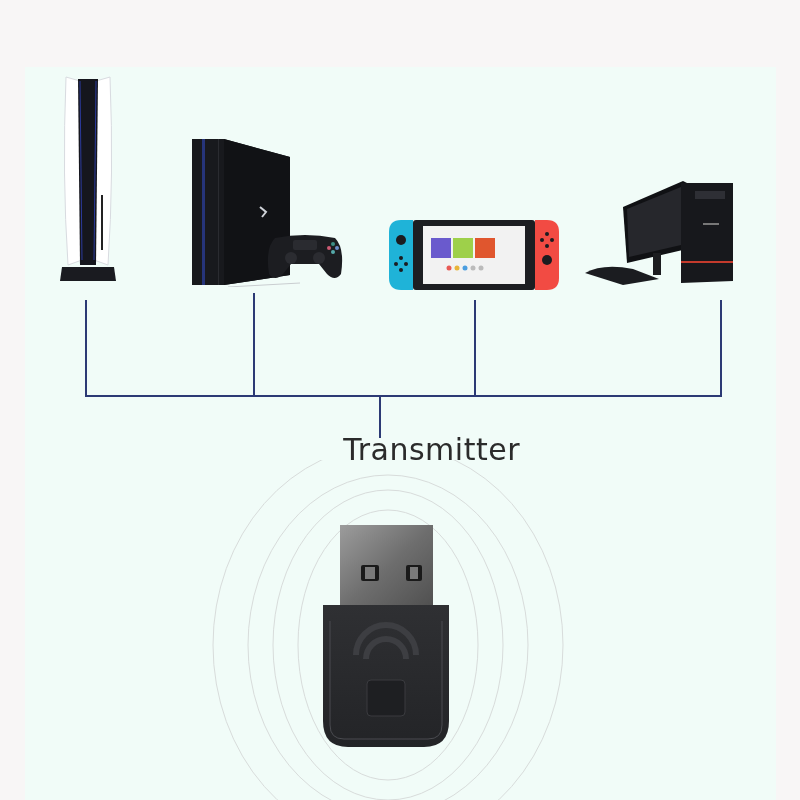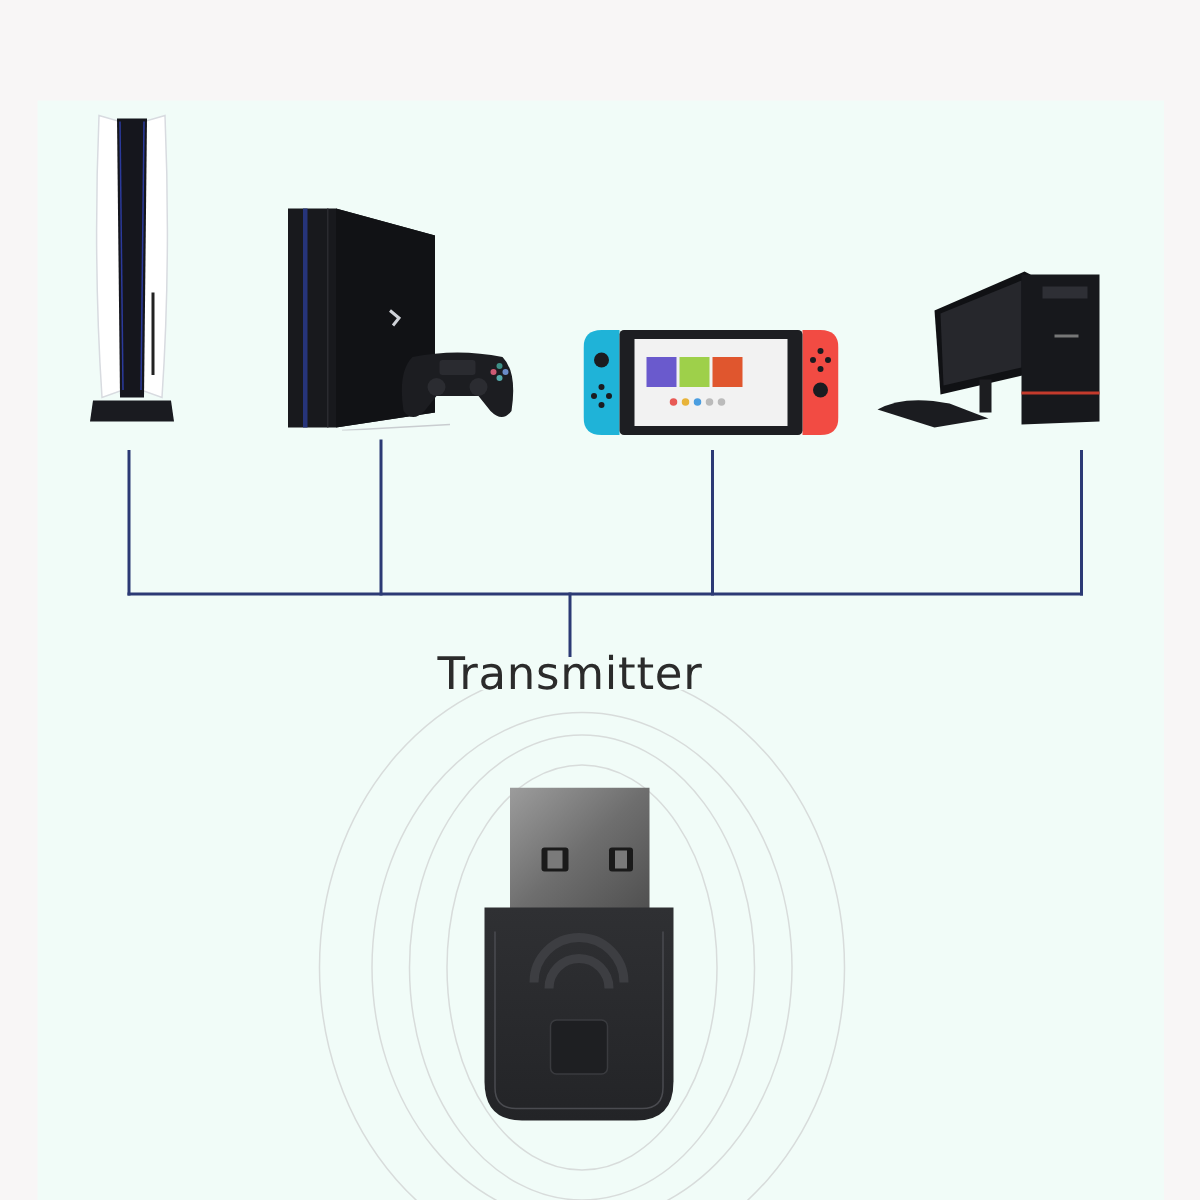--- a/index.html
+++ b/index.html
@@ -1,20 +1,20 @@
 <!DOCTYPE html>
 <html><head>
 <meta charset="utf-8">
 <style>
   html,body{margin:0;padding:0;}
   body{width:800px;height:800px;position:relative;overflow:hidden;background:#f8f6f6;font-family:"DejaVu Sans",sans-serif;}
   .panel{position:absolute;left:25px;top:67px;width:751px;height:733px;background:#f1fcf8;}
   .abs{position:absolute;}
   .line{position:absolute;background:#2c3a75;}
-  .title{position:absolute;left:240px;top:432px;width:280px;text-align:center;font-size:30px;color:#2b2b2b;letter-spacing:0.5px;font-family:"DejaVu Sans",sans-serif;}
+  .title{position:absolute;left:240px;top:432px;width:280px;text-align:right;font-size:30px;color:#2b2b2b;letter-spacing:0.5px;font-family:"DejaVu Sans",sans-serif;}
 </style>
 </head>
 <body>
 
 <div class="panel"></div>
 
 <div class="abs" style="left:58px;top:75px;width:60px;height:220px;">
   <svg width="60" height="220" viewBox="0 0 60 220">
     <path d="M8 2 L22 6 L24 185 L10 190 Q4 100 8 2Z" fill="#ffffff" stroke="#d8dbe0" stroke-width="1"></path>
     <path d="M52 2 L38 6 L36 185 L50 190 Q56 100 52 2Z" fill="#ffffff" stroke="#d8dbe0" stroke-width="1"></path>

